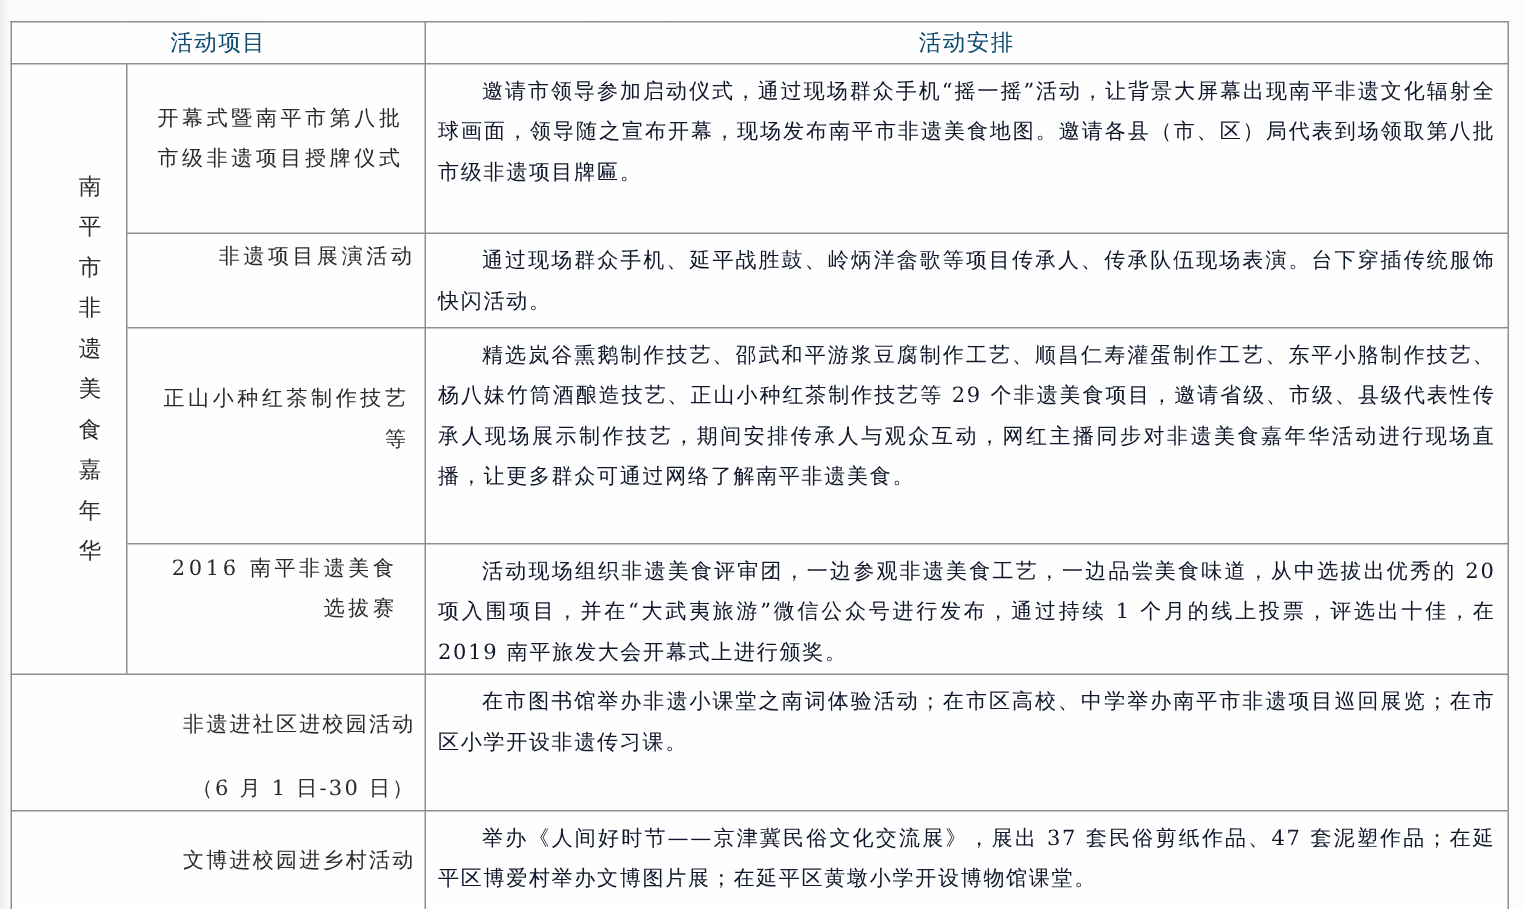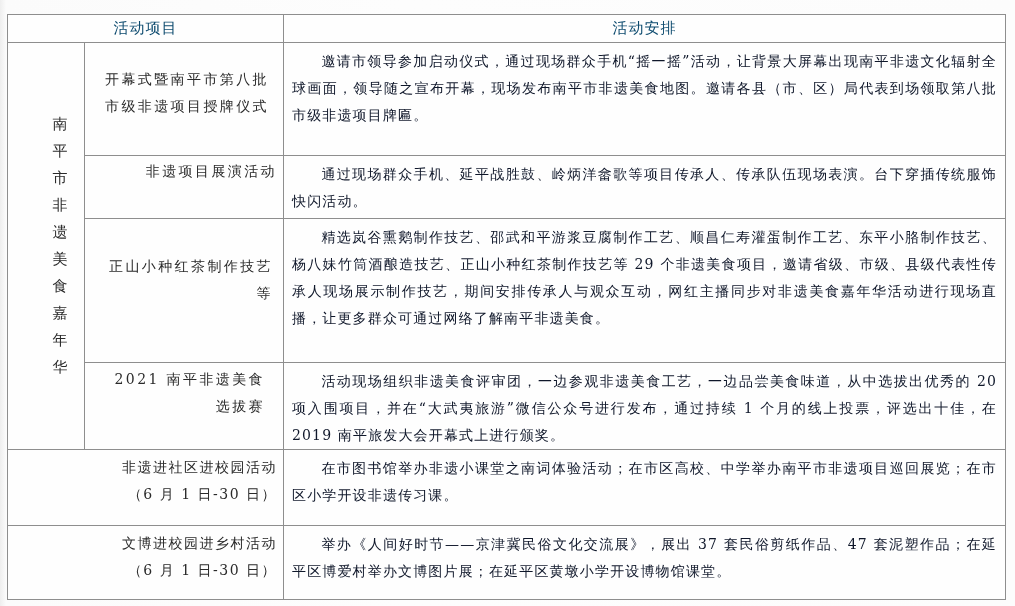--- a/index.html
+++ b/index.html
@@ -69,20 +69,21 @@
       letter-spacing: 2.4px;
       padding: 10px 6px 0 6px !important;
     }
     .name-cell.mid {
       vertical-align: middle;
       padding: 0 6px 6px 6px !important;
     }
     .name-cell .sub {
       display: block;
       letter-spacing: 1.5px;
+      margin-top: 16px;
     }
     .desc-cell {
       vertical-align: top;
       font-size: 14px;
       line-height: 27px;
       letter-spacing: 1.15px;
       padding: 5px 8px 0 8px !important;
       text-align: justify;
       text-indent: 2.1em;
       color: #0f172a;
@@ -122,21 +123,21 @@
       <td class="name-cell" style="padding-top:2px !important;">非遗项目展演活动</td>
       <td class="desc-cell">通过现场群众手机、延平战胜鼓、岭炳洋畲歌等项目传承人、传承队伍现场表演。台下穿插传统服饰快闪活动。</td>
     </tr>
 
     <tr class="r3">
       <td class="name-cell mid" style="padding:0 10px 22px 10px !important;">正山小种红茶制作技艺等</td>
       <td class="desc-cell">精选岚谷熏鹅制作技艺、邵武和平游浆豆腐制作工艺、顺昌仁寿灌蛋制作工艺、东平小胳制作技艺、杨八妹竹筒酒酿造技艺、正山小种红茶制作技艺等 29 个非遗美食项目，邀请省级、市级、县级代表性传承人现场展示制作技艺，期间安排传承人与观众互动，网红主播同步对非遗美食嘉年华活动进行现场直播，让更多群众可通过网络了解南平非遗美食。</td>
     </tr>
 
     <tr class="r4">
-      <td class="name-cell" style="padding:3px 18px 0 18px !important;">2021 南平非遗美食选拔赛</td>
+      <td class="name-cell" style="padding:3px 18px 0 18px !important;">2016 南平非遗美食选拔赛</td>
       <td class="desc-cell">活动现场组织非遗美食评审团，一边参观非遗美食工艺，一边品尝美食味道，从中选拔出优秀的 20 项入围项目，并在“大武夷旅游”微信公众号进行发布，通过持续 1 个月的线上投票，评选出十佳，在 2019 南平旅发大会开幕式上进行颁奖。</td>
     </tr>
 
     <tr class="r5">
       <td colspan="2" class="name-cell" style="padding-top:4px !important;">
         <span class="sub">非遗进社区进校园活动</span>
         <span class="sub">（6 月 1 日-30 日）</span>
       </td>
       <td class="desc-cell">在市图书馆举办非遗小课堂之南词体验活动；在市区高校、中学举办南平市非遗项目巡回展览；在市区小学开设非遗传习课。</td>
     </tr>

